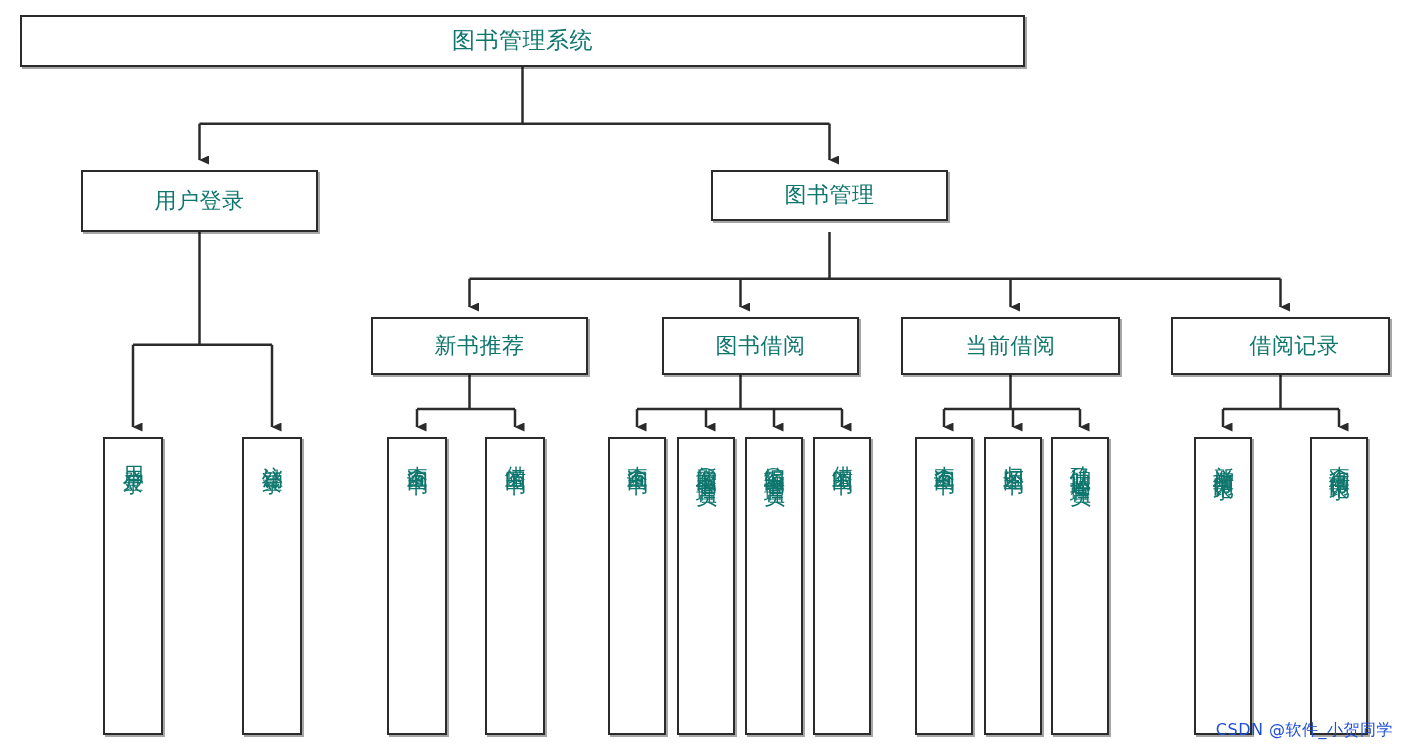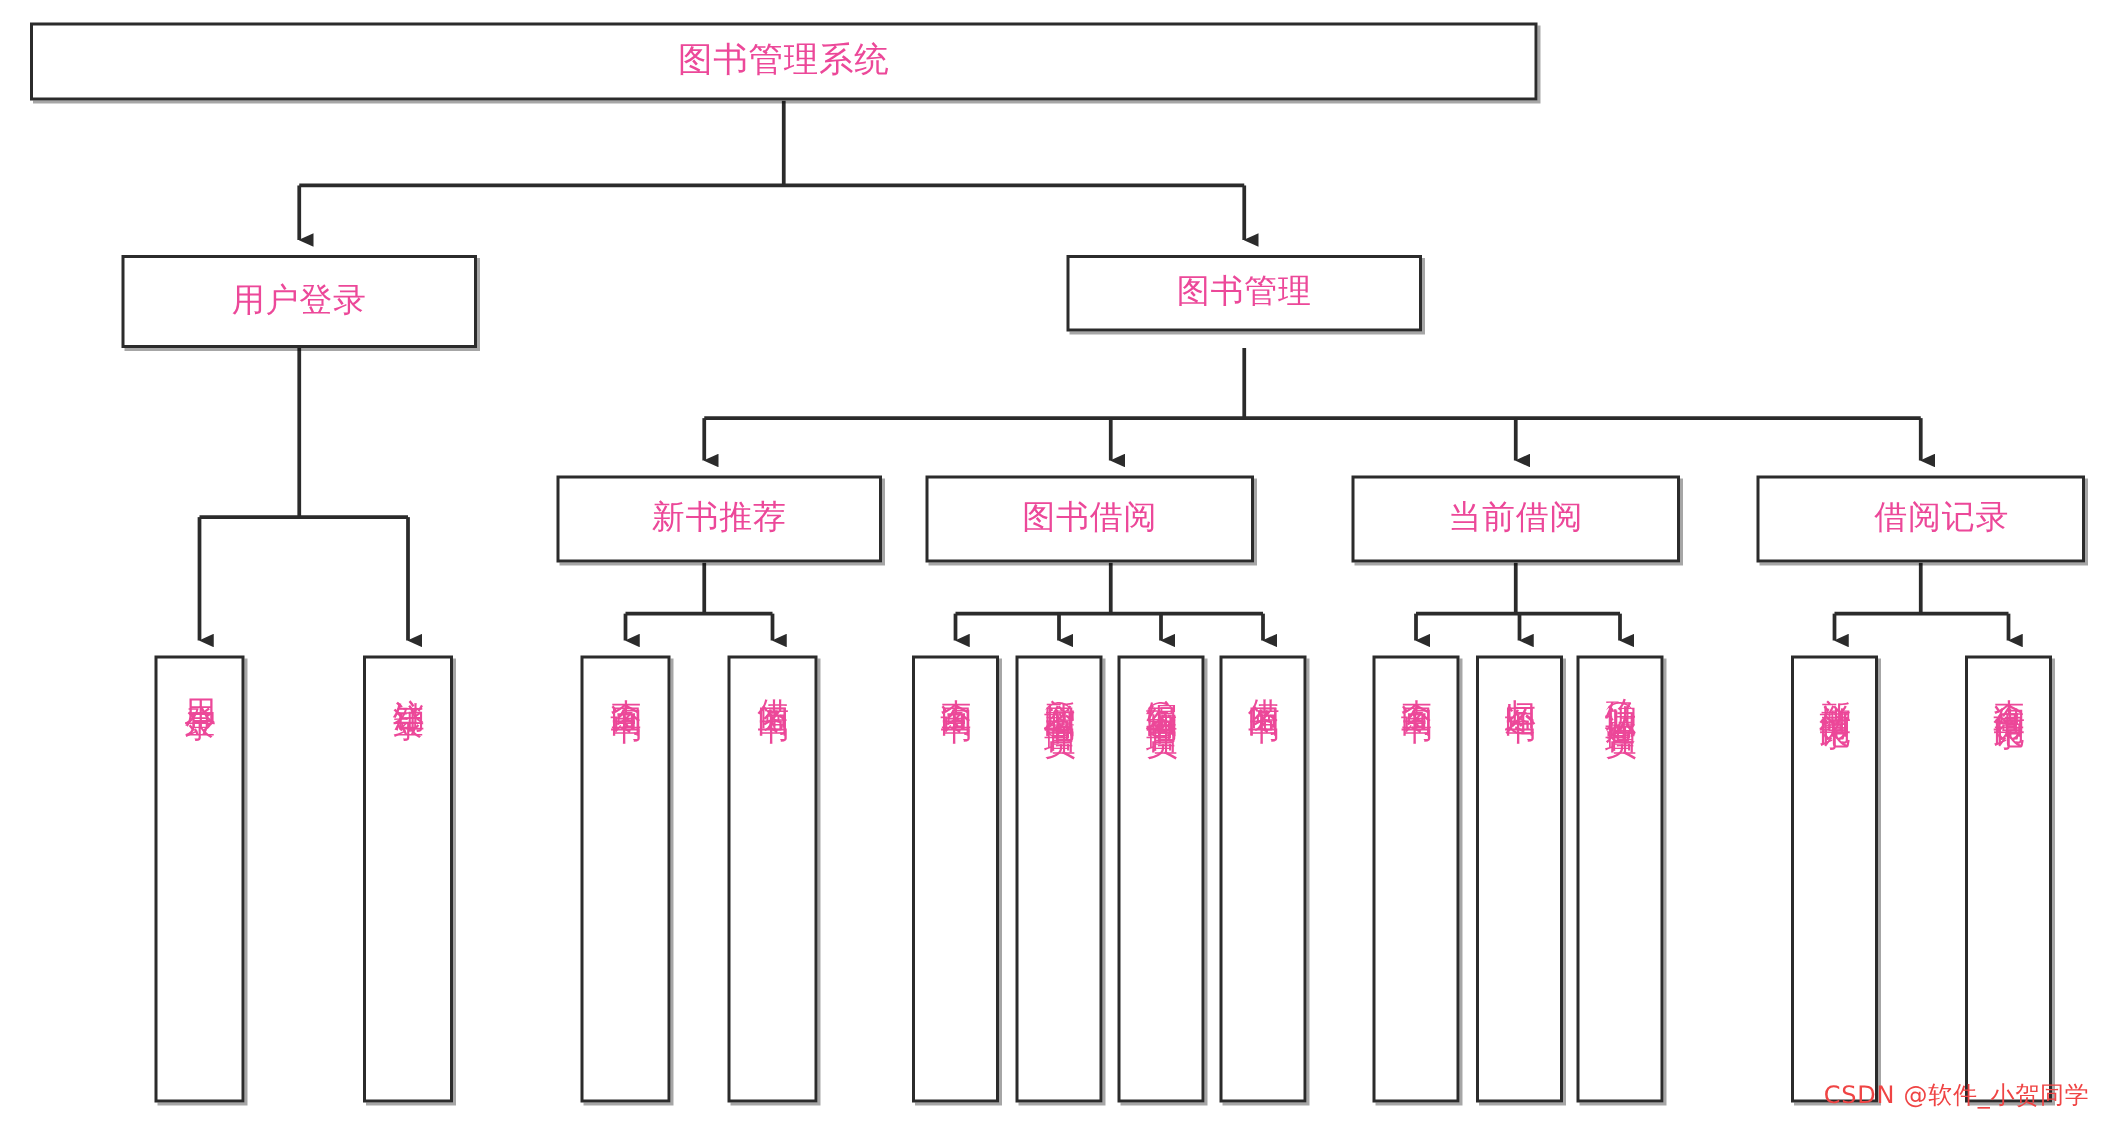--- a/index.html
+++ b/index.html
@@ -30,21 +30,21 @@
     position: absolute;
     box-sizing: border-box;
     border: 2px solid #2b2b2b;
     background: #ffffff;
     box-shadow: 2px 2px 0 rgba(0,0,0,0.35);
     display: flex;
     align-items: center;
     justify-content: center;
   }
   .node-label {
-    color: #ec4899;
+    color: #0f766e;
     font-size: 22px;
     line-height: 1.2;
     letter-spacing: 0.5px;
     white-space: nowrap;
     text-align: center;
   }
   .node-box.vertical {
     align-items: flex-start;
     padding-top: 10px;
   }
@@ -55,21 +55,21 @@
     letter-spacing: 3px;
     white-space: nowrap;
     line-height: 1;
   }
   .node-box.root .node-label { font-size: 23px; }
   .watermark {
     position: absolute;
     right: 12px;
     bottom: 6px;
     font-size: 16px;
-    color: #ef4444;
+    color: #1d4ed8;
     letter-spacing: 0.5px;
     pointer-events: none;
     white-space: nowrap;
   }
 </style>
 </head>
 <body>
 
 <div id="diagram-root">
 
@@ -122,21 +122,21 @@
       </div>
       <div class="node-box" style="left: 81px; top: 170px; width: 237px; height: 62px;">
         <span class="node-label">用户登录</span>
       </div>
       <div class="node-box" style="left: 711px; top: 170px; width: 237px; height: 51px;">
         <span class="node-label">图书管理</span>
       </div>
       <div class="node-box" style="left: 371px; top: 317px; width: 217px; height: 58px;">
         <span class="node-label">新书推荐</span>
       </div>
-      <div class="node-box" style="left: 617px; top: 317px; width: 219px; height: 58px;">
+      <div class="node-box" style="left: 662px; top: 317px; width: 197px; height: 58px;">
         <span class="node-label">图书借阅</span>
       </div>
       <div class="node-box" style="left: 901px; top: 317px; width: 219px; height: 58px;">
         <span class="node-label">当前借阅</span>
       </div>
       <div class="node-box" style="left: 1171px; top: 317px; width: 219px; height: 58px; padding-left: 28px;">
         <span class="node-label">借阅记录</span>
       </div>
       <div class="node-box vertical" style="left: 103px; top: 437px; width: 60px; height: 298px;">
         <span class="node-label">用户登录</span>

